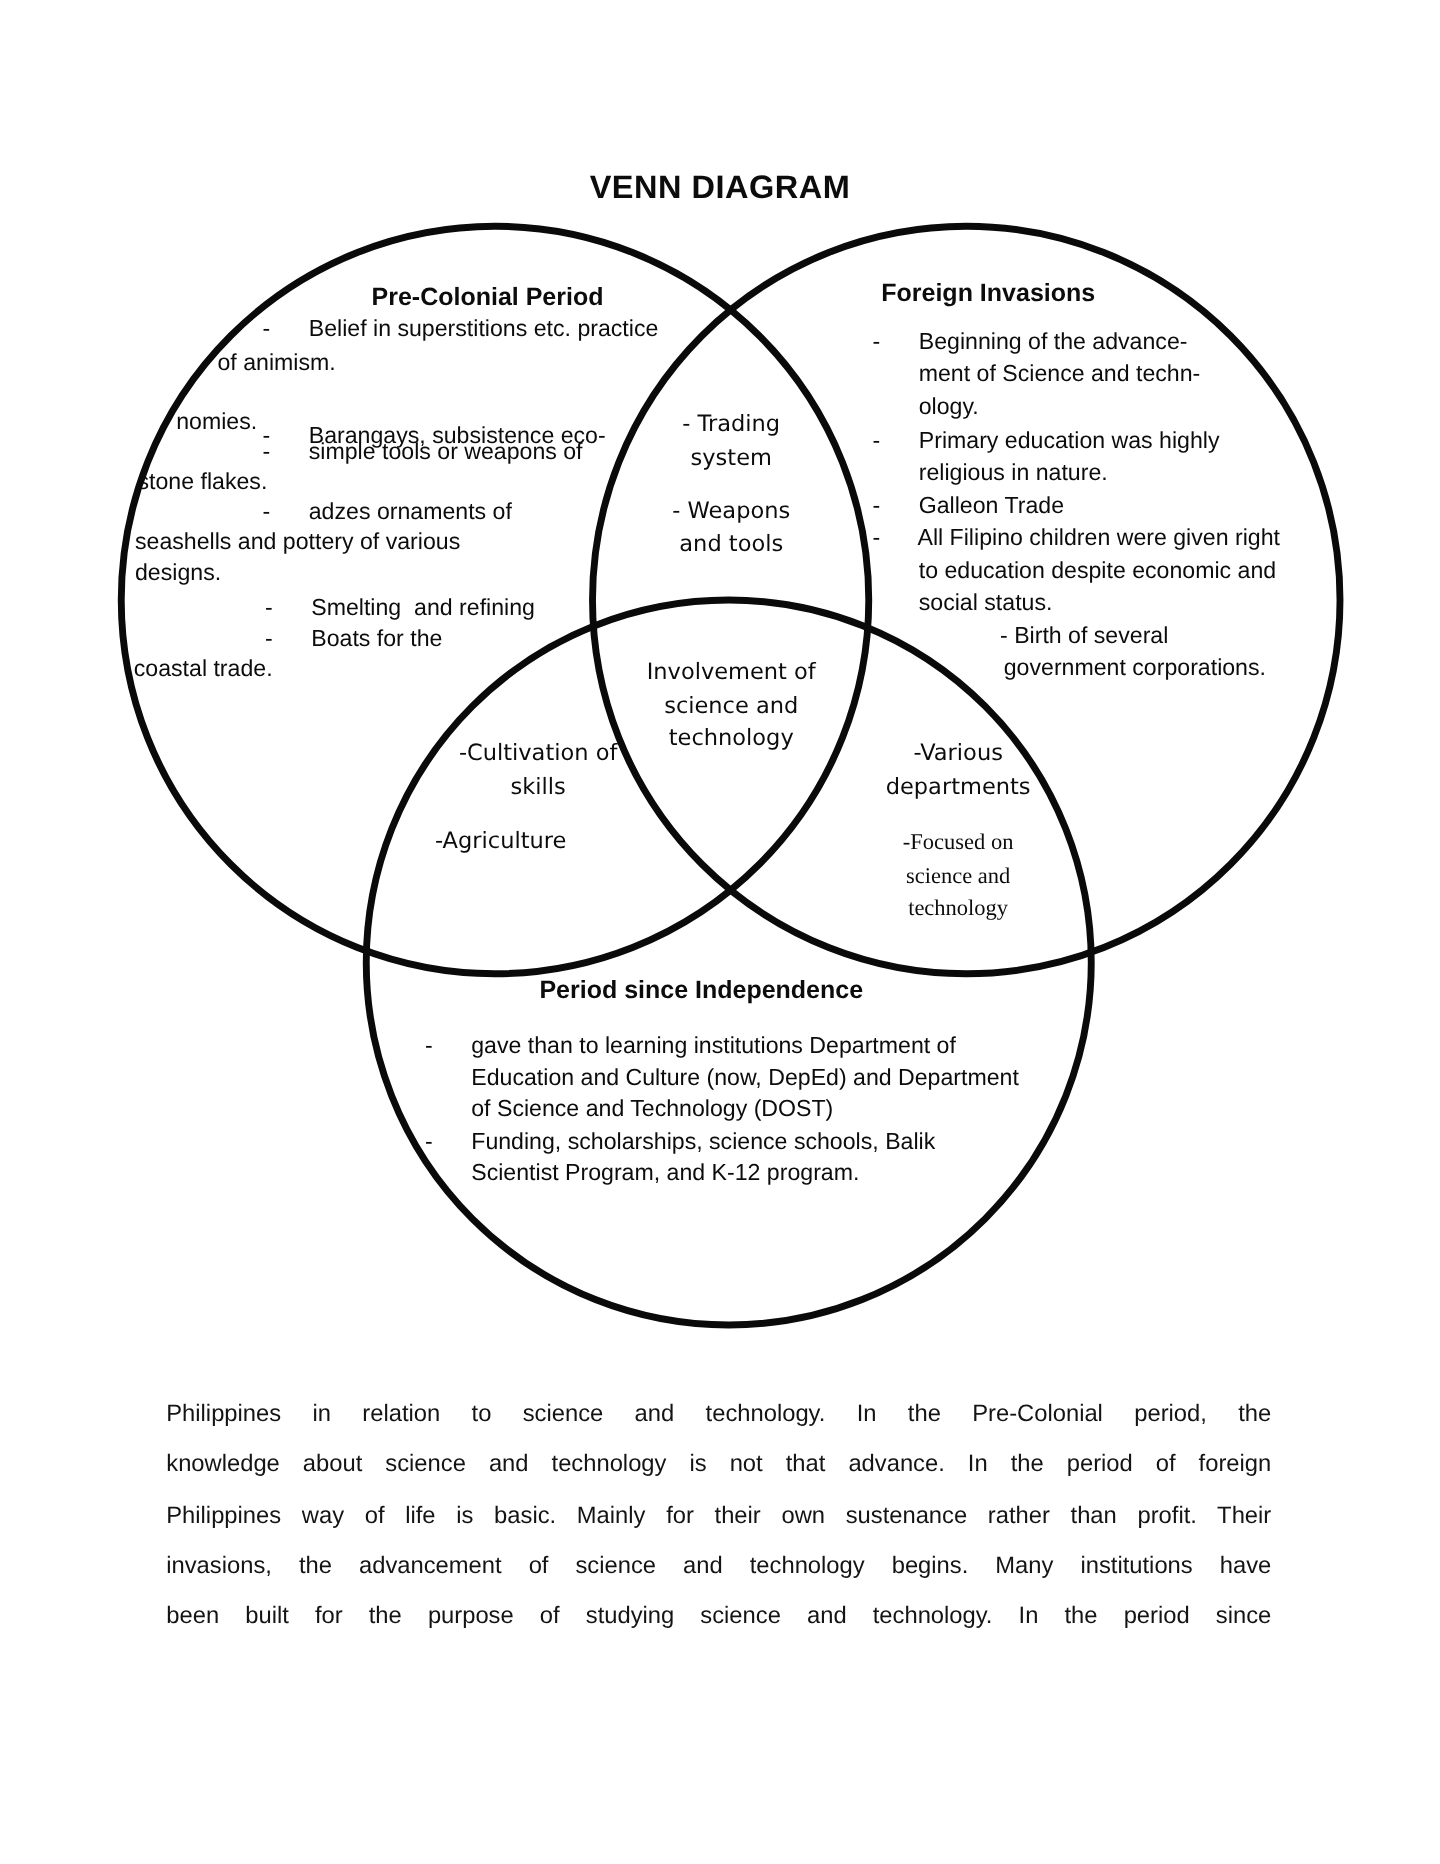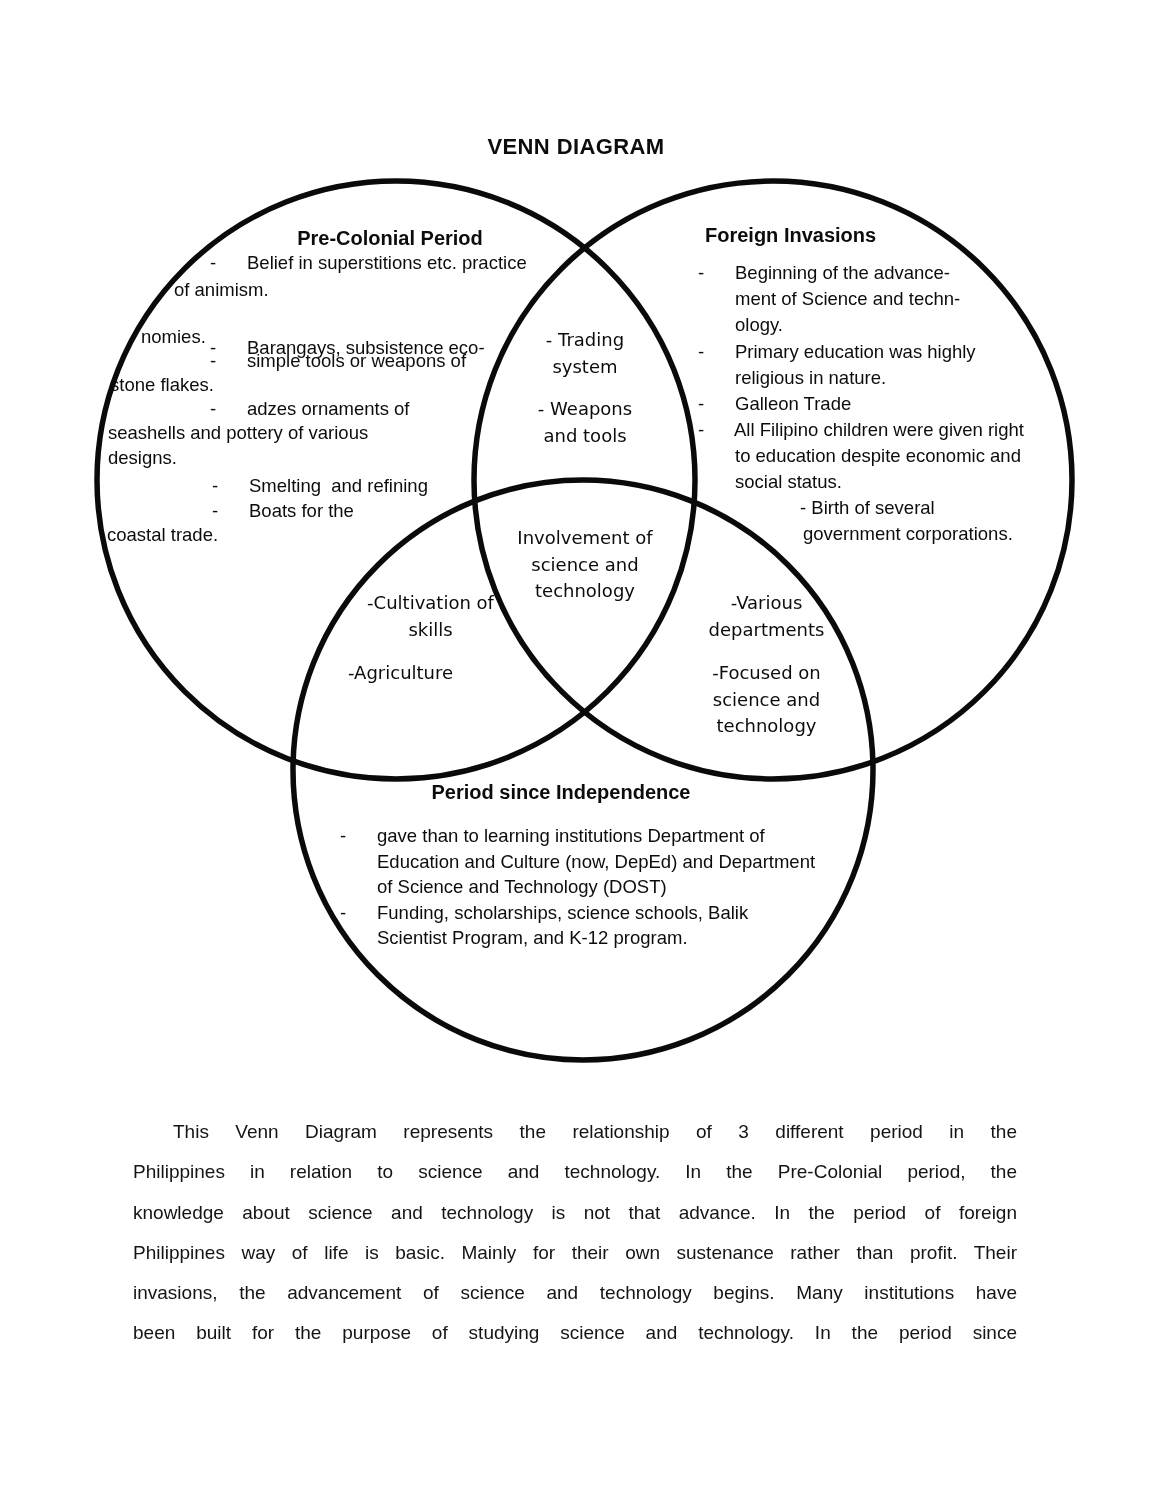--- a/index.html
+++ b/index.html
@@ -3,21 +3,21 @@
 <meta charset="utf-8">
 <style>
   html,body { margin:0; padding:0; background:#ffffff; }
   .page {
     position:relative; width:1152px; height:1491px; background:#ffffff;
     font-family:"Liberation Sans", sans-serif; color:#0c0c0c; overflow:hidden;
   }
   svg.venn { position:absolute; left:0; top:0; }
   .page-title {
     position:absolute; left:0; top:134px; width:1152px; text-align:center;
-    font-size:22px; font-weight:bold; letter-spacing:0.4px;
+    font-size:26px; font-weight:bold; letter-spacing:0.4px;
   }
   .txt { position:absolute; white-space:pre; line-height:1.22; }
   .cls-body  { font-size:18.5px; }
   .cls-head  { font-size:20px; font-weight:bold;text-align:center; }
   .cls-alt   { font-family:"DejaVu Sans", sans-serif; font-size:18px; line-height:26.5px; }
   #paragraph {
     position:absolute; left:133px; top:1112px; width:884px;
     font-size:19px; color:#141414;
   }
   .para-line { line-height:40.3px; text-align:justify; text-align-last:justify; }
@@ -64,31 +64,30 @@
       <div class="txt cls-alt" style="left: 505px; top: 396px; width: 160px; text-align: center;">- Weapons
 and tools</div>
       <div class="txt cls-alt" style="left: 495px; top: 525px; width: 180px; text-align: center;">Involvement of
 science and
 technology</div>
       <div class="txt cls-alt" style="left: 348px; top: 590px; width: 165px; text-align: center;">-Cultivation of
 skills</div>
       <div class="txt cls-alt" style="left: 348px; top: 660px; width: 165px; ">-Agriculture</div>
       <div class="txt cls-alt" style="left: 684px; top: 590px; width: 165px; text-align: center;">-Various
 departments</div>
-      <div class="txt cls-alt" style="left: 684px; top: 660px; width: 165px; text-align: center;">-Focused on
+      <div class="txt cls-alt" style="left: 684px; top: 660px; width: 165px; text-align: center; font-family: Liberation Serif, serif;">-Focused on
 science and
 technology</div>
       <div class="txt cls-head" style="left: 380px; top: 780px; width: 362px; text-align: center;">Period since Independence</div>
       <div class="txt cls-body" style="left: 340px; top: 825px;">-      gave than to learning institutions Department of</div>
       <div class="txt cls-body" style="left: 377px; top: 851px;">Education and Culture (now, DepEd) and Department</div>
       <div class="txt cls-body" style="left: 377px; top: 876px;">of Science and Technology (DOST)</div>
       <div class="txt cls-body" style="left: 340px; top: 902px;">-      Funding, scholarships, science schools, Balik</div>
       <div class="txt cls-body" style="left: 377px; top: 927px;">Scientist Program, and K-12 program.</div>
     </div>
   <div id="paragraph">
-      <div class="para-line first">This Venn Diagram represents the relationship of 3 different period in the</div>
       <div class="para-line">Philippines in relation to science and technology. In the Pre-Colonial period, the</div>
       <div class="para-line">knowledge about science and technology is not that advance. In the period of foreign</div>
       <div class="para-line">Philippines way of life is basic. Mainly for their own sustenance rather than profit. Their</div>
       <div class="para-line">invasions, the advancement of science and technology begins. Many institutions have</div>
       <div class="para-line">been built for the purpose of studying science and technology. In the period since</div>
     </div>
 </div>
 
 </body></html>

